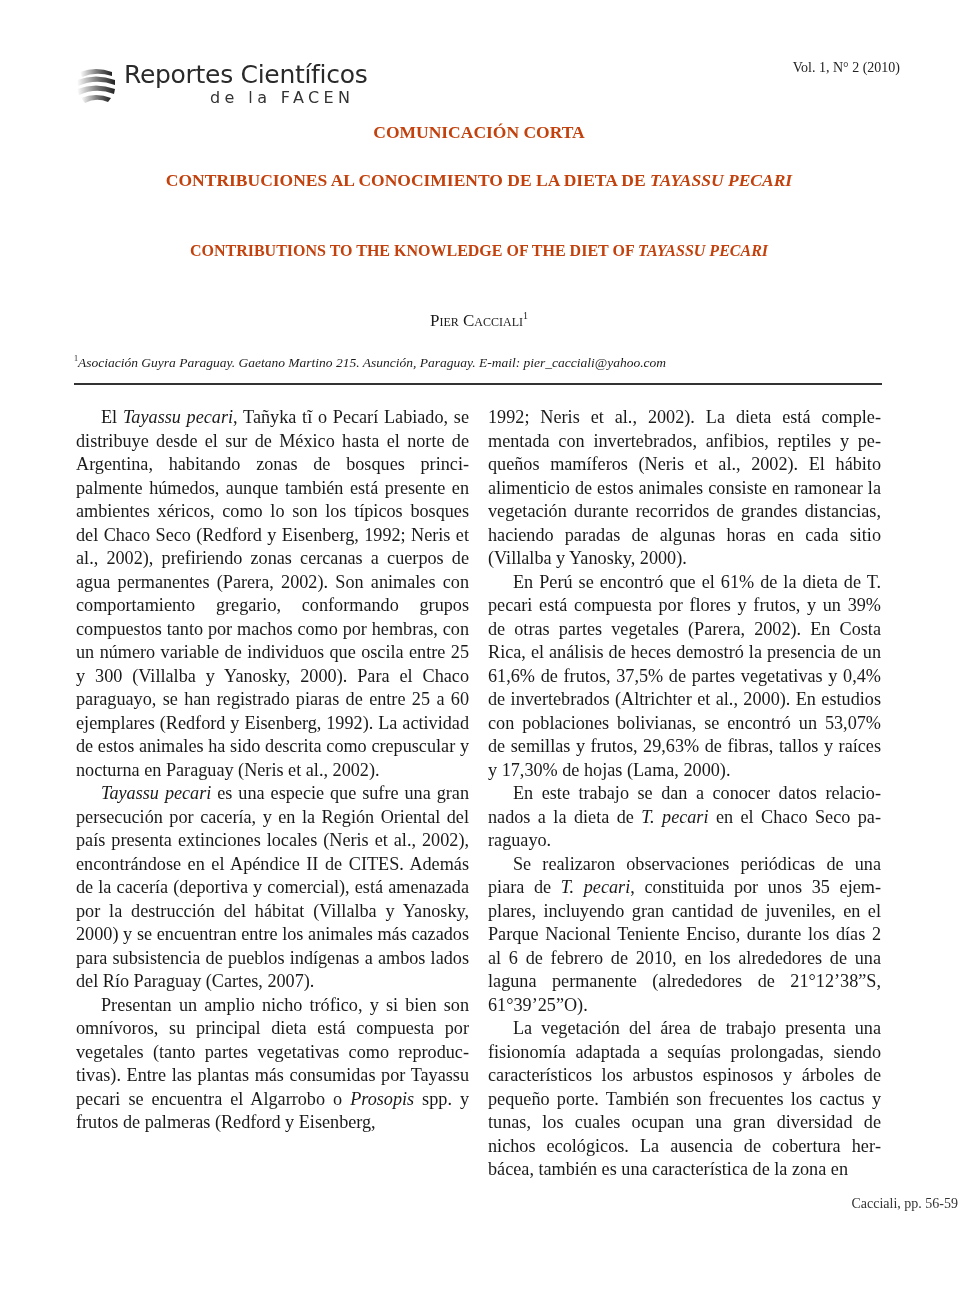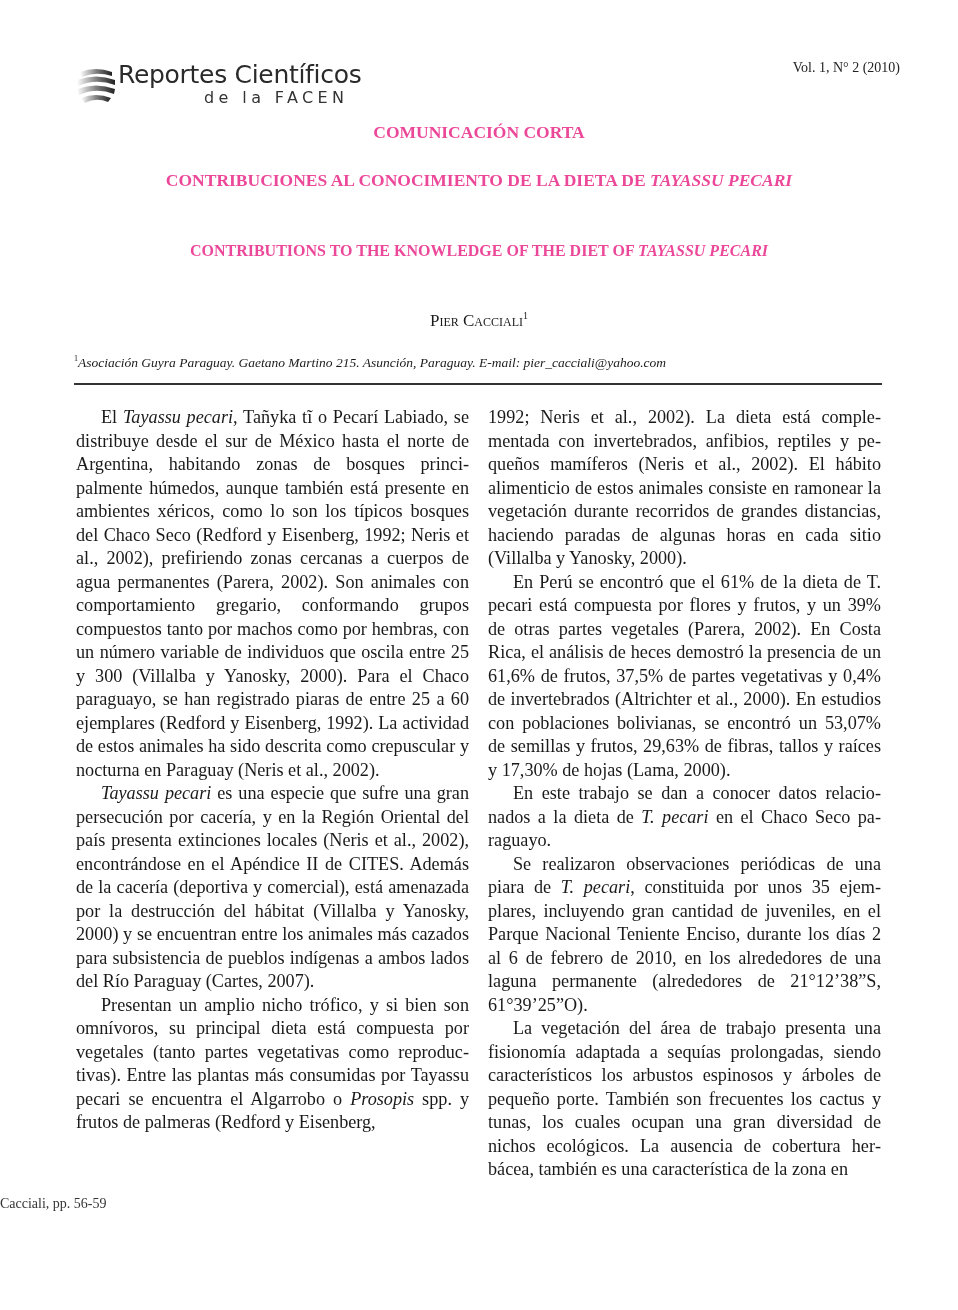--- a/index.html
+++ b/index.html
@@ -1,38 +1,38 @@
 <!DOCTYPE html>
 <html><head>
 <meta charset="utf-8">
 <style>
   html, body { margin: 0; padding: 0; background: #ffffff; }
   body { width: 958px; height: 1310px; position: relative; overflow: hidden; color: #1a1a1a; font-family: "Liberation Serif", "DejaVu Serif", serif; }
   .header { position: absolute; left: 74px; top: 60px; width: 830px; height: 50px; }
   .logo { position: absolute; left: 0; top: 0; height: 50px; display: flex; align-items: flex-start; }
   .logo-globe { width: 44px; height: 44px; margin-top: 4px; position: relative; }
-  .logo-text { }
+  .logo-text { margin-left: 6px; }
   .logo-title { font-family: "DejaVu Sans", "Liberation Sans", sans-serif; font-size: 25px; color: #2a2a2a; letter-spacing: -0.3px; line-height: 30px; }
   .logo-sub { font-family: "DejaVu Sans", "Liberation Sans", sans-serif; font-size: 16px; color: #333; letter-spacing: 4.4px; margin-left: 86px; margin-top: -2px; }
   .vol { position: absolute; right: 4px; top: 0; font-size: 14px; color: #222; }
-  .center-heading { position: absolute; left: 60px; width: 838px; text-align: center; font-weight: bold; color: #ec4899; }
+  .center-heading { position: absolute; left: 60px; width: 838px; text-align: center; font-weight: bold; color: #c2410c; }
   .section { top: 122px; font-size: 17.5px; }
   .title-es { top: 168px; font-size: 17.5px; line-height: 25px; }
   .title-en { top: 238px; font-size: 16px; line-height: 25px; }
   .author { position: absolute; left: 60px; width: 838px; top: 310px; text-align: center; font-size: 17px; font-variant: small-caps; }
   .author sup { font-size: 10px; }
   .affil { position: absolute; left: 74px; top: 354px; font-size: 13.5px; font-style: italic; }
   .affil sup { font-size: 8px; font-style: normal; }
   .rule { position: absolute; left: 74px; top: 383px; width: 808px; height: 2px; background: #333; }
   .col { position: absolute; top: 406px; width: 393px; font-size: 18.2px; line-height: 23.5px; text-align: justify; hyphens: manual; }
   .col-left { left: 76px; }
   .col-right { left: 488px; }
   .col p { margin: 0; text-indent: 25px; }
   .col p.noindent { text-indent: 0; }
-  .footer { position: absolute; left: 0; width: 958px; top: 1196px; text-align: left; font-size: 14px; color: #333; }
+  .footer { position: absolute; left: 0; width: 958px; top: 1196px; text-align: right; font-size: 14px; color: #333; }
   i { font-style: italic; }
 </style>
 </head>
 <body>
 
 <div class="header">
   <div class="logo">
     <div class="logo-globe">
       <svg width="44" height="44" viewBox="0 0 44 44">
         <defs>

